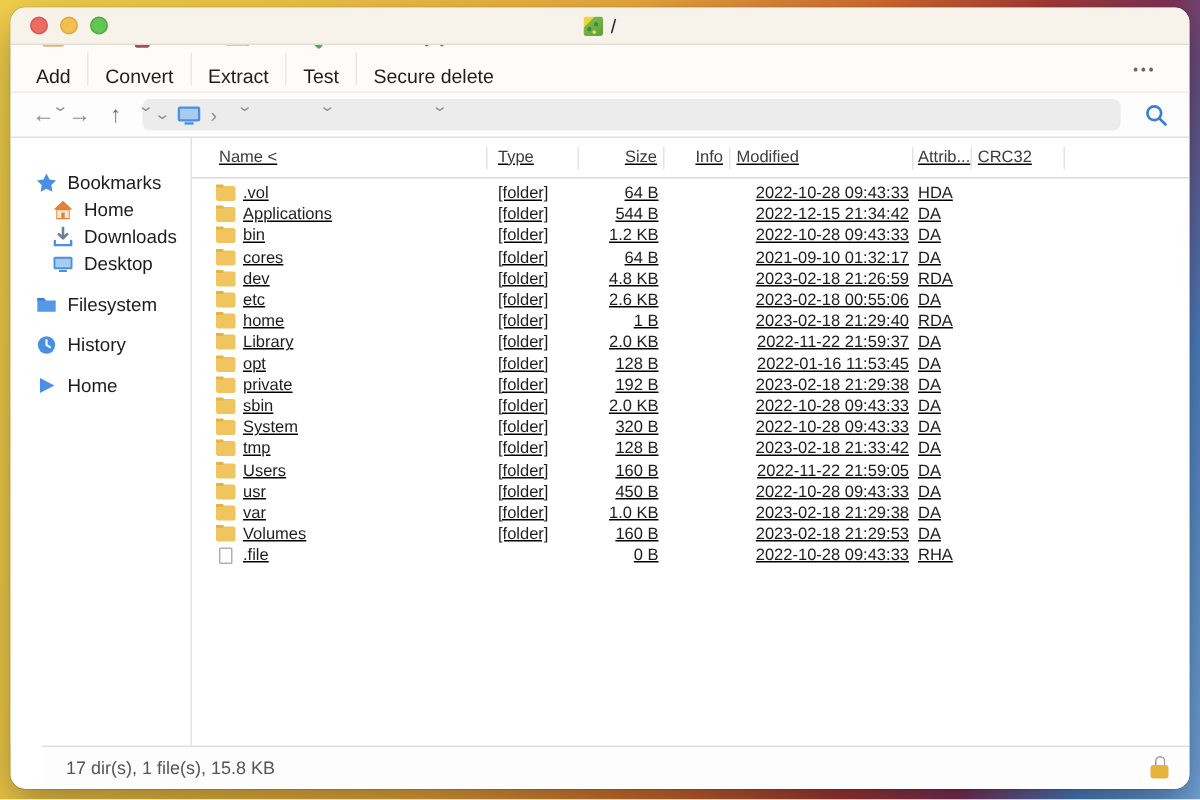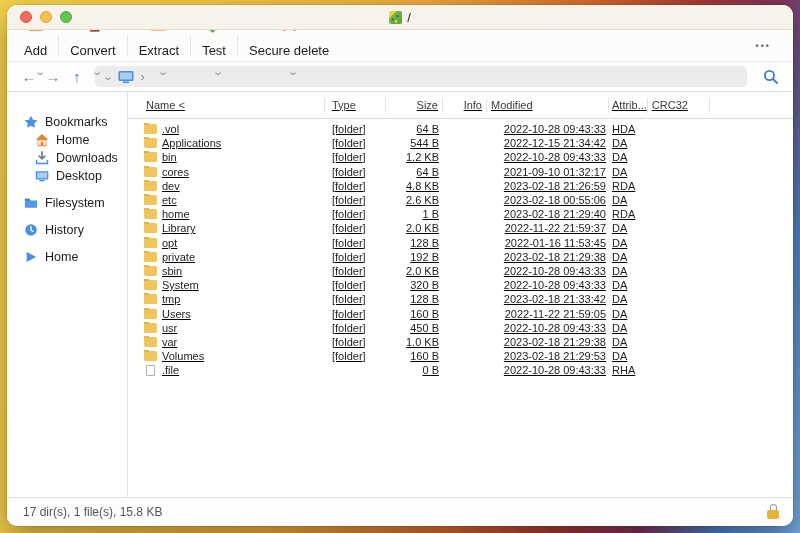--- a/index.html
+++ b/index.html
@@ -102,21 +102,21 @@
   .icon-folder { width:13px; height:10px; background:#f0c55f; border-radius:1.5px; position:relative; flex:0 0 auto; }
   .icon-folder::before {
     content:""; position:absolute; top:-2px; left:0; width:5px; height:3px;
     background:#e3b34a; border-radius:1.5px 1.5px 0 0;
   }
   .icon-file { width:9px; height:11px; background:#fff; border:1px solid #b0b0b0; border-radius:1px; margin:0 2px; flex:0 0 auto; }
 
   
   .statusbar {
     height:29px; border-top:1px solid #e0e0e0; background:#fdfdfd;
-    display:flex; align-items:center; padding:0 14px 0 16px; flex:0 0 auto;
+    display:flex; align-items:center; padding:0 14px 0 16px; flex:0 0 auto;margin-left:21px;
   }
   .status-text { font-size:12px; color:#555; }
   .lock { margin-left:auto; width:13px; position:relative; height:16px; }
   .lock .shackle {
     position:absolute; top:0; left:4px; width:7px; height:7px;
     border:1.8px solid #9a9a9a; border-bottom:none; border-radius:4px 4px 0 0;
   }
   .lock .body {
     position:absolute; bottom:1px; left:1px; width:12px; height:9px;
     background:#e6b33c; border-radius:2px;

